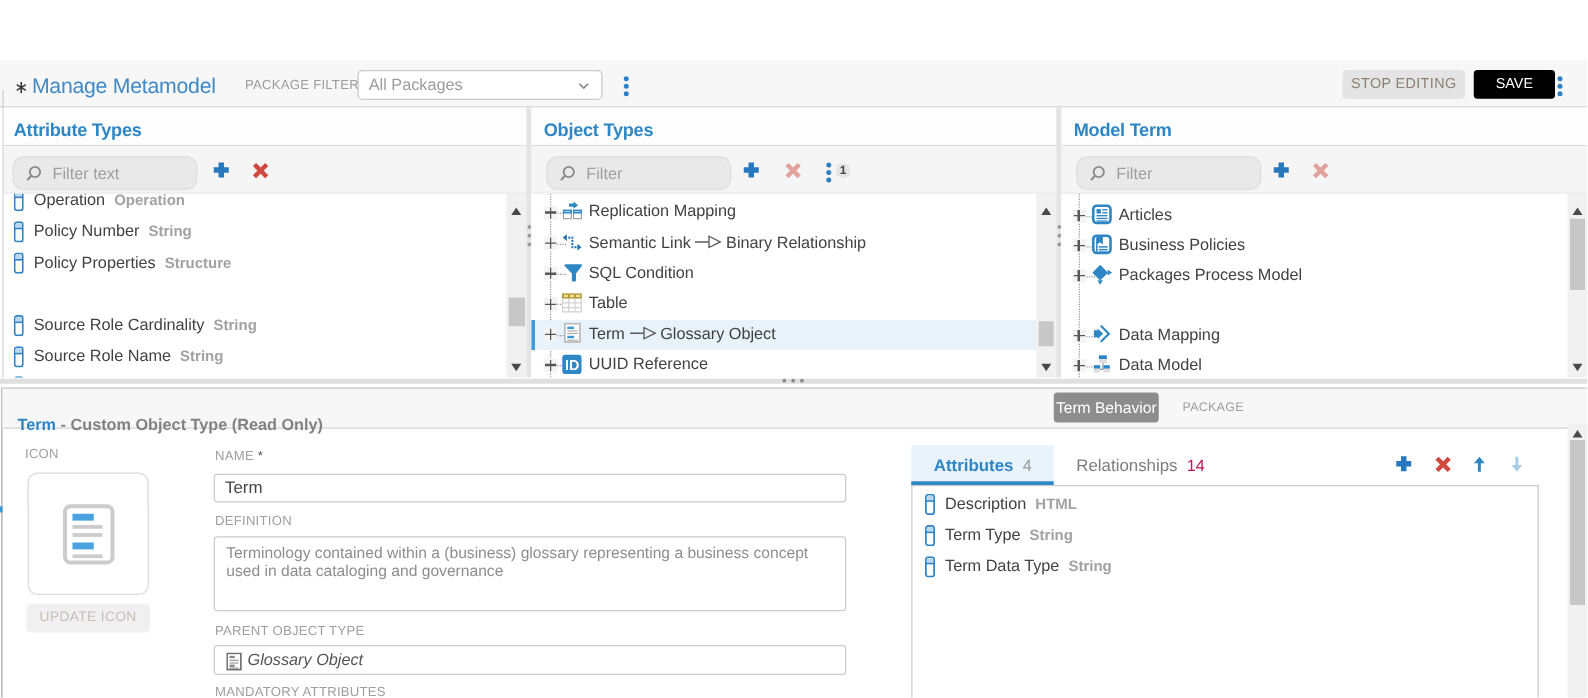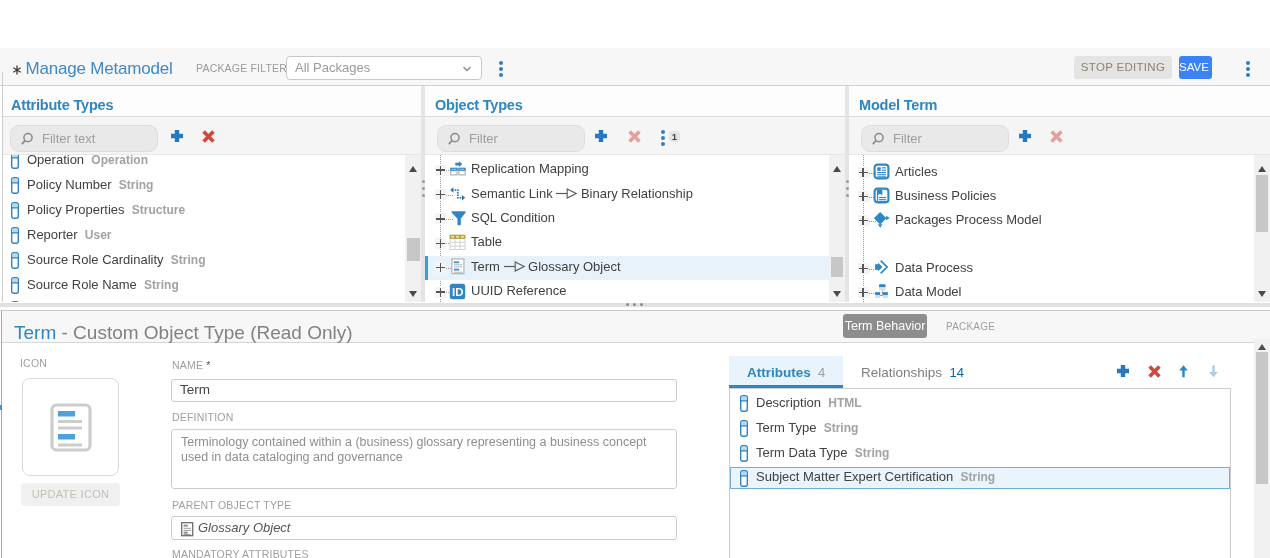--- a/index.html
+++ b/index.html
@@ -16,22 +16,22 @@
 .pkglabel { left:196px; top:14px; font-size:10.5px; color:#9b9b9b; letter-spacing:0.2px; }
 .dropdown { left:286px; top:8px; width:196px; height:24px; background:#fff;
   border:1px solid #c9c9c9; border-radius:4px; color:#9b9b9b; font-size:13px;
   line-height:22px; padding-left:8px; }
 .chev { width:10px; height:10px; }
 .kebab span { display:block; width:4px; height:4px; border-radius:50%;
   background:#2e7fc1; margin-bottom:2px; }
 .btn-stop { left:1074px; top:8px; width:98px; height:23px; background:#e4e4e4;
   border-radius:3px; color:#8b8174; font-size:11.5px; text-align:center;
   line-height:23px; letter-spacing:0.3px; }
-.btn-save { left:1179px; top:8px; width:33px; height:23px; background:#3b82f6;
-  border-radius:3px; color:#fff; font-size:11.5px; line-height:23px; }
+.btn-save { left:1179px; top:8px; width:65px; height:23px; background:#000000;
+  border-radius:3px; color:#fff; font-size:11.5px; text-align:center; line-height:23px; }
 
 
 .ptitle { top:38px; height:31px; background:#fdfdfd; border-bottom:1px solid #dadada; }
 .ptitle span { position:absolute; left:8px; top:10.5px; font-size:14.5px; font-weight:bold; color:#2e86c4; letter-spacing:-0.2px; }
 .pfilter { top:69px; height:38px; background:#f5f5f5; border-bottom:1px solid #e7e7e7; }
 .finput { position:absolute; top:8px; height:27px; background:#e9e9e9;
   border:1px solid #dedede; border-radius:9px; color:#9e9e9e; font-size:13px;
   line-height:25px; padding-left:31px; }
 .mag { position:absolute; left:8px; top:6px; width:14px; height:14px; }
 .plist { top:107px; height:147px; background:#fff; overflow:hidden; }
@@ -197,28 +197,20 @@
         </svg>
       <span class="aname">Policy Number &nbsp;<span class="atype">String</span></span>
     </div>
     <div class="arow" style="top:43px">
       <svg class="aicon" width="8" height="17" viewBox="0 0 8 17">
           <rect x="0.7" y="0.7" width="6.6" height="15.6" rx="2" fill="#fff" stroke="#3184c4" stroke-width="1.4"></rect>
           <rect x="1.4" y="1.6" width="5.2" height="3.6" fill="#b8d9f0"></rect>
           <rect x="0.7" y="5.2" width="6.6" height="1.3" fill="#3184c4"></rect>
         </svg>
       <span class="aname">Policy Properties &nbsp;<span class="atype">Structure</span></span>
-    </div>
-    <div class="arow" style="top:68px">
-      <svg class="aicon" width="8" height="17" viewBox="0 0 8 17">
-          <rect x="0.7" y="0.7" width="6.6" height="15.6" rx="2" fill="#fff" stroke="#3184c4" stroke-width="1.4"></rect>
-          <rect x="1.4" y="1.6" width="5.2" height="3.6" fill="#b8d9f0"></rect>
-          <rect x="0.7" y="5.2" width="6.6" height="1.3" fill="#3184c4"></rect>
-        </svg>
-      <span class="aname">Reporter &nbsp;<span class="atype">User</span></span>
     </div>
     <div class="arow" style="top:93px">
       <svg class="aicon" width="8" height="17" viewBox="0 0 8 17">
           <rect x="0.7" y="0.7" width="6.6" height="15.6" rx="2" fill="#fff" stroke="#3184c4" stroke-width="1.4"></rect>
           <rect x="1.4" y="1.6" width="5.2" height="3.6" fill="#b8d9f0"></rect>
           <rect x="0.7" y="5.2" width="6.6" height="1.3" fill="#3184c4"></rect>
         </svg>
       <span class="aname">Source Role Cardinality &nbsp;<span class="atype">String</span></span>
     </div>
     <div class="arow" style="top:118px">
@@ -380,21 +372,21 @@
       <span class="tname" style="left:46px;top:3px">Packages Process Model</span>
     </div>
     <div class="trow" style="left:0;top:101.5px;width:405px">
       <div class="tplus" style="left:8.5px;top:6.5px"></div>
         <div class="hdot" style="left:19.5px;top:12px"></div>
       <svg class="tico" style="left:24px;top:1.5px" width="18" height="20" viewBox="0 0 18 20">
         <rect x="1.5" y="7.3" width="4.2" height="6.6" fill="#2e86c4"></rect>
         <polygon points="5,5.6 10.2,10.6 5,15.6" fill="#2e86c4"></polygon>
         <path d="M8 3.1 L15.6 10.6 L8 18.1" fill="none" stroke="#2e86c4" stroke-width="2"></path>
       </svg>
-      <span class="tname" style="left:46px;top:3px">Data Process</span>
+      <span class="tname" style="left:46px;top:3px">Data Mapping</span>
     </div>
     <div class="trow" style="left:0;top:125.5px;width:478px">
       <div class="tplus" style="left:8.5px;top:6.5px"></div>
         <div class="hdot" style="left:19.5px;top:12px"></div>
       <svg class="tico" style="left:24px;top:2px" width="19" height="19" viewBox="0 0 19 19">
         <rect x="9.9" y="8.2" width="1.1" height="6" fill="#9a9a9a"></rect>
         <rect x="7.6" y="13.4" width="5.8" height="1.1" fill="#9a9a9a"></rect>
         <rect x="6.8" y="1.4" width="7.2" height="3.4" fill="#2e86c4"></rect>
         <rect x="6.8" y="4.8" width="7.2" height="3.6" fill="#ddddde"></rect>
         <rect x="2.4" y="10.2" width="5.6" height="3.2" fill="#2e86c4"></rect>
@@ -408,21 +400,21 @@
 
   <div class="abs sbar" style="left:1254px;top:107px;width:16px;height:147px">
     <div class="sarrow up" style="left:3.5px;top:11px"></div>
     <div class="sarrow down" style="left:3.5px;bottom:5px"></div>
     <div class="sthumb" style="left:2px;top:20px;width:12px;height:57px"></div>
   </div>
 
   <div class="abs" style="left:0.5px;top:262px;width:1px;height:296px;background:#a8a8a8"></div>
   <div class="abs" style="left:0;top:356.5px;width:2px;height:5.5px;background:#3e96d2"></div>
   <div id="bheader" class="abs"></div>
-  <div class="abs" style="left:14px;top:274px;font-size:19px;font-weight:normal;color:#2e86c4">Term <span style="color:#828282">- Custom Object Type (Read Only)</span></div>
+  <div class="abs" style="left:14px;top:284px;font-size:13px;font-weight:bold;color:#2e86c4">Term <span style="color:#828282">- Custom Object Type (Read Only)</span></div>
   <div class="abs" style="left:843px;top:266px;width:84px;height:24px;background:#8d8d8d;border-radius:3px;color:#fff;font-size:12.5px;text-align:center;line-height:24px">Term Behavior</div>
   <div class="abs lbl" style="left:946px;top:273px;font-size:10px">PACKAGE</div>
 
   <div class="abs lbl" style="left:20px;top:309px;font-size:10.5px">ICON</div>
   <div class="abs" style="left:22px;top:330px;width:97px;height:98px;border:1px solid #dadada;border-radius:8px;background:#fff">
     <svg style="position:absolute;left:27px;top:24px" width="42" height="49" viewBox="0 0 42 49">
       <rect x="2" y="2" width="38" height="45" rx="4.5" fill="#fff" stroke="#cccccc" stroke-width="3.2"></rect>
       <rect x="8" y="8" width="17" height="5.5" fill="#4aa3e0"></rect>
       <rect x="8" y="17" width="24" height="3" fill="#cccccc"></rect>
       <rect x="8" y="23.5" width="24" height="3" fill="#cccccc"></rect>
@@ -452,21 +444,21 @@
     <svg class="chev" style="position:absolute;right:10px;top:7px" viewBox="0 0 10 10">
       <path d="M1.5 3 L5 6.5 L8.5 3" fill="none" stroke="#8a8a8a" stroke-width="1.4"></path>
       </svg>
   </div>
   <div class="abs lbl" style="left:172px;top:550px;font-size:10.5px">ABSTRACT OBJECT TYPE</div>
   <div class="abs" style="left:171px;top:556.5px;width:506px;height:1px;background:#c9c9c9"></div>
 
   <div class="abs" style="left:729px;top:308px;width:114px;height:29px;background:#e8f3fc"></div>
   <div class="abs" style="left:729px;top:337px;width:114px;height:3px;background:#2e86c4"></div>
   <div class="abs" style="left:747px;top:317px;font-size:13.5px;font-weight:bold;color:#2e86c4">Attributes <span style="font-weight:normal;color:#9b9b9b;font-size:13px">&nbsp;4</span></div>
-  <div class="abs" style="left:861px;top:317px;font-size:13.5px;color:#7d7d7d">Relationships <span style="color:#0369a1;font-size:13px">&nbsp;14</span></div>
+  <div class="abs" style="left:861px;top:317px;font-size:13.5px;color:#7d7d7d">Relationships <span style="color:#be185d;font-size:13px">&nbsp;14</span></div>
   <svg class="abs" style="left:1116px;top:316px" width="14" height="14" viewBox="0 0 14 14">
       <path d="M7 1 V13 M1 7 H13" stroke="#2778be" stroke-width="4.4"></path>
     </svg>
   <svg class="abs" style="left:1148px;top:316.5px" width="13" height="13" viewBox="0 0 13 13">
       <path d="M1.6 1.6 L11.4 11.4 M11.4 1.6 L1.6 11.4" stroke="#d0493e" stroke-width="3.6"></path>
     </svg>
   <svg class="abs" style="left:1179px;top:317px" width="9" height="13" viewBox="0 0 9 13">
       <path d="M4.5 12.3 V5" stroke="#2e86c4" stroke-width="2.4"></path>
       <polygon points="4.5,0.3 8.8,5.6 0.2,5.6" fill="#2e86c4"></polygon>
     </svg>
@@ -492,28 +484,20 @@
         </svg>
       <span class="aname" style="left:26px">Term Type &nbsp;<span class="atype">String</span></span>
     </div>
     <div class="arow" style="top:51.5px">
       <svg class="aicon" style="left:10px" width="8" height="17" viewBox="0 0 8 17">
           <rect x="0.7" y="0.7" width="6.6" height="15.6" rx="2" fill="#fff" stroke="#3184c4" stroke-width="1.4"></rect>
           <rect x="1.4" y="1.6" width="5.2" height="3.6" fill="#b8d9f0"></rect>
           <rect x="0.7" y="5.2" width="6.6" height="1.3" fill="#3184c4"></rect>
         </svg>
       <span class="aname" style="left:26px">Term Data Type &nbsp;<span class="atype">String</span></span>
-    </div>
-    <div class="arow" style="top:77.5px;height:22.5px;background:#eaf4fc;border:1px solid #74add6;width:500px">
-      <svg class="aicon" style="left:9px;top:2.5px" width="8" height="17" viewBox="0 0 8 17">
-          <rect x="0.7" y="0.7" width="6.6" height="15.6" rx="2" fill="#fff" stroke="#3184c4" stroke-width="1.4"></rect>
-          <rect x="1.4" y="1.6" width="5.2" height="3.6" fill="#b8d9f0"></rect>
-          <rect x="0.7" y="5.2" width="6.6" height="1.3" fill="#3184c4"></rect>
-        </svg>
-      <span class="aname" style="left:25px;top:1.5px">Subject Matter Expert Certification &nbsp;<span class="atype">String</span></span>
     </div>
   </div>
 
   <div class="abs sbar" style="left:1254px;top:291px;width:16px;height:267px">
     <div class="sarrow up" style="left:3.5px;top:5px"></div>
     <div class="sarrow down" style="left:3.5px;bottom:3px"></div>
     <div class="sthumb" style="left:2px;top:13px;width:12px;height:132px"></div>
   </div>
 </div>
 

